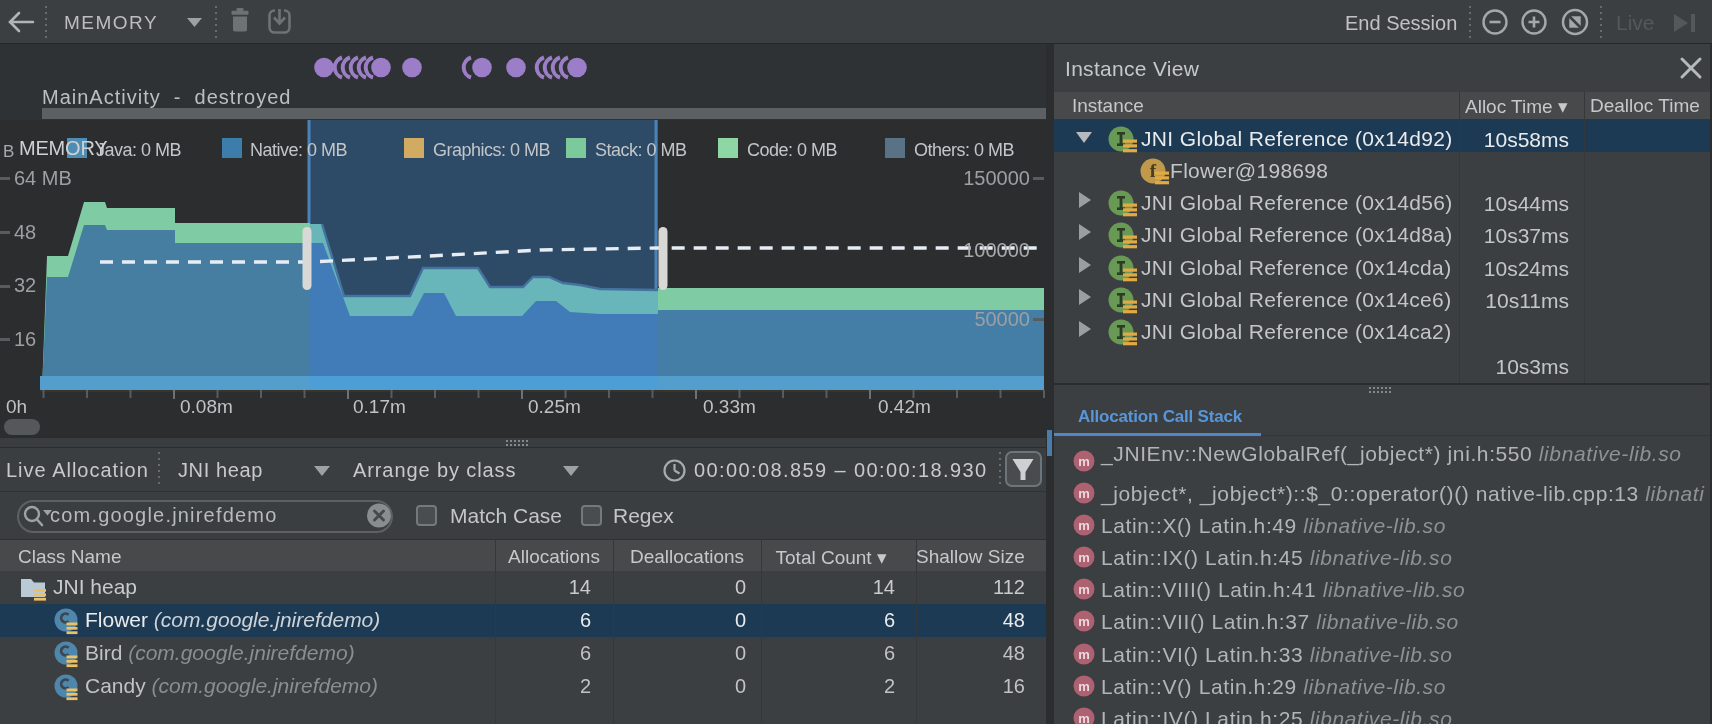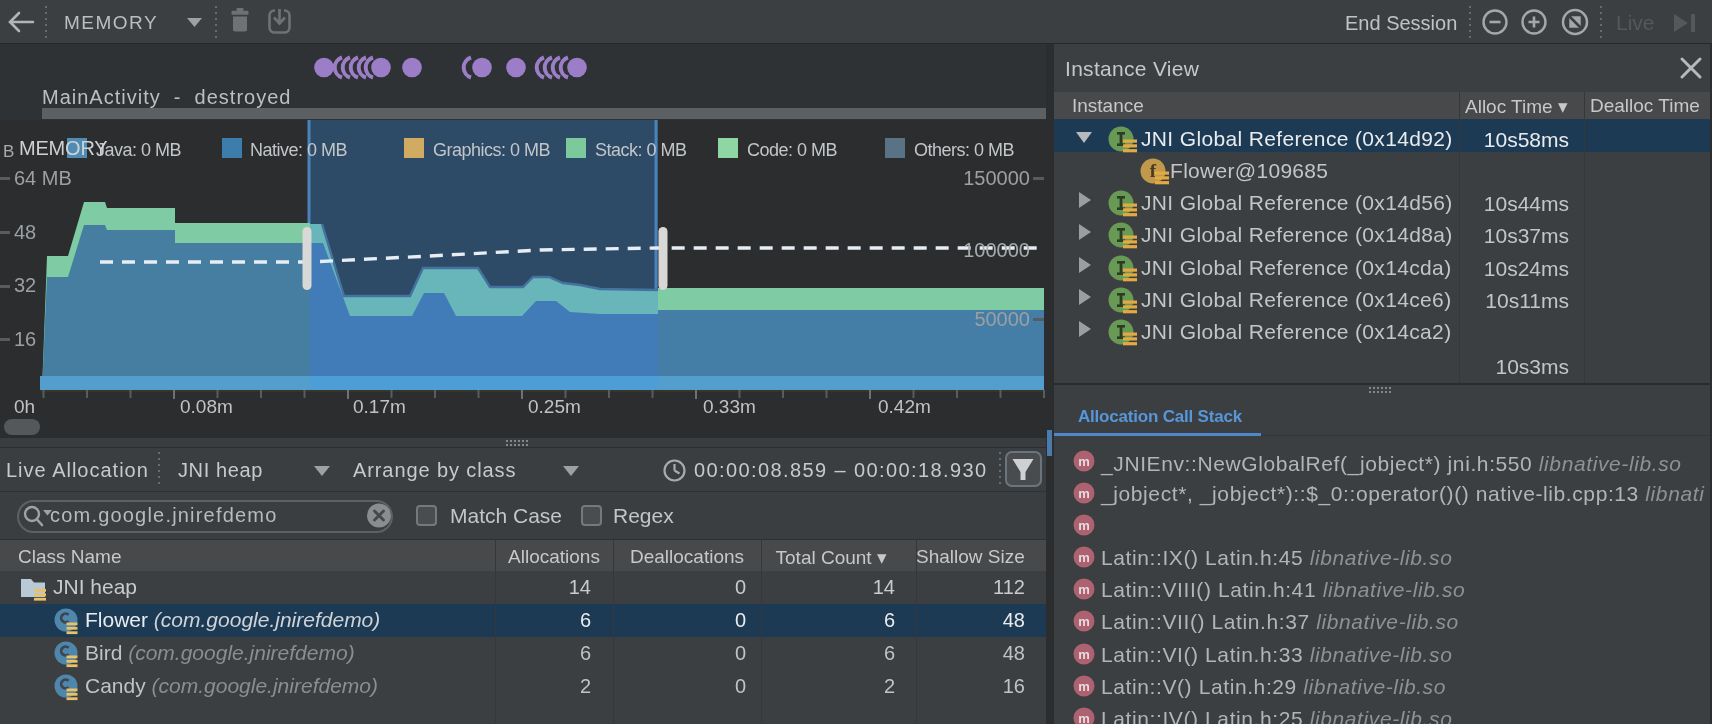--- a/index.html
+++ b/index.html
@@ -129,21 +129,21 @@
 <div class="abs" style="left:0;top:177px;width:10px;height:3px;background:#595c5e;"></div>
 <div class="abs" style="left:0;top:231px;width:10px;height:3px;background:#595c5e;"></div>
 <div class="abs" style="left:0;top:285px;width:10px;height:3px;background:#595c5e;"></div>
 <div class="abs" style="left:0;top:338px;width:10px;height:3px;background:#595c5e;"></div>
 <div class="txt" style="left:930px;top:167px;width:100px;text-align:right;font-size:20px;color:#9da0a2;">150000</div>
 <div class="txt" style="left:930px;top:239px;width:100px;text-align:right;font-size:20px;color:#a8abad;">100000</div>
 <div class="txt" style="left:930px;top:308px;width:100px;text-align:right;font-size:20px;color:#9da0a2;">50000</div>
 <div class="abs" style="left:1033px;top:177px;width:11px;height:3px;background:#595c5e;"></div>
 <div class="abs" style="left:1033px;top:318px;width:11px;height:3px;background:#595c5e;"></div>
 
-<div class="txt" style="left:6px;top:396px;font-size:19px;color:#c0c2c4;margin-left:8px;">0h</div>
+<div class="txt" style="left:6px;top:396px;font-size:19px;color:#c0c2c4;">0h</div>
 <div class="txt" style="left:180px;top:396px;font-size:19px;color:#c0c2c4;">0.08m</div>
 <div class="txt" style="left:353px;top:396px;font-size:19px;color:#c0c2c4;">0.17m</div>
 <div class="txt" style="left:528px;top:396px;font-size:19px;color:#c0c2c4;">0.25m</div>
 <div class="txt" style="left:703px;top:396px;font-size:19px;color:#c0c2c4;">0.33m</div>
 <div class="txt" style="left:878px;top:396px;font-size:19px;color:#c0c2c4;">0.42m</div>
 <div class="abs" style="left:4px;top:419px;width:36px;height:16px;border-radius:8px;background:#55585a;"></div>
 
 <div class="abs" style="left:0;top:437px;width:1046px;height:11px;background:#3a3d3f;border-top:1px solid #2a2c2e;border-bottom:1px solid #2a2c2e;box-sizing:border-box;"></div>
 <div class="abs" style="left:505px;top:439px;width:24px;height:8px;background-image:radial-gradient(#85888a 1px, transparent 1.4px);background-size:4px 4px;"></div>
 
@@ -295,21 +295,21 @@
 
 <svg class="abs" style="left:1140px;top:158px;" width="34" height="29">
   <circle cx="13" cy="13" r="12.5" fill="#c09a4a"></circle>
   <text x="13" y="19" font-family="Liberation Serif,serif" font-size="19" font-weight="bold" fill="#4a3a1e" text-anchor="middle">f</text>
   <g fill="#e3aa43">
         <rect x="15" y="13.5" width="14" height="3.2"></rect>
         <rect x="15" y="18.3" width="14" height="3.2"></rect>
         <rect x="15" y="23.1" width="14" height="3.2"></rect>
       </g>
 </svg>
-<div class="txt" style="left:1170px;top:159px;font-size:21px;letter-spacing:0.3px;color:#c3c5c7;">Flower@109685</div>
+<div class="txt" style="left:1170px;top:159px;font-size:21px;letter-spacing:0.3px;color:#c3c5c7;">Flower@198698</div>
 
 <svg class="abs" style="left:1078px;top:191px;" width="16" height="20">
       <path d="M 1 1 L 13 9 L 1 17 Z" fill="#9b9ea0"></path>
     </svg>
 <svg class="abs" style="left:1108px;top:190px;" width="34" height="29">
   <circle cx="13" cy="13" r="12.5" fill="#699a55"></circle>
   <g fill="#2c3d24">
         <rect x="9" y="6" width="8" height="2.6"></rect>
         <rect x="11.6" y="6" width="2.8" height="14"></rect>
         <rect x="9" y="17.4" width="8" height="2.6"></rect>
@@ -399,30 +399,31 @@
 <div class="abs" style="left:1368px;top:386px;width:24px;height:8px;background-image:radial-gradient(#85888a 1px, transparent 1.4px);background-size:4px 4px;"></div>
 
 <div class="txt" style="left:1078px;top:407px;font-size:17px;font-weight:bold;letter-spacing:-0.2px;color:#5896da;">Allocation Call Stack</div>
 <div class="abs" style="left:1261px;top:435px;width:451px;height:1px;background:#333639;"></div>
 <div class="abs" style="left:1054px;top:433px;width:207px;height:3px;background:#5187c8;"></div>
 
 <svg class="abs" style="left:1073px;top:450px;" width="22" height="22">
       <circle cx="11" cy="11" r="10.5" fill="#ae6170"></circle>
       <text x="11" y="16" font-size="13" font-weight="bold" fill="#e8dce0" text-anchor="middle" font-family="Liberation Sans,sans-serif">m</text>
     </svg>
-<div class="txt" style="letter-spacing:0.6px;left:1101px;top:452px;font-size:21px;color:#b2b5b7;text-align:center;">_JNIEnv::NewGlobalRef(_jobject*) jni.h:550 <span style="font-style:italic;color:#8f9294;">libnative-lib.so</span></div>
+<div class="txt" style="letter-spacing:0.6px;left:1101px;top:442px;font-size:21px;color:#b2b5b7;text-align:center;">_JNIEnv::NewGlobalRef(_jobject*) jni.h:550 <span style="font-style:italic;color:#8f9294;">libnative-lib.so</span></div>
 <svg class="abs" style="left:1073px;top:482px;" width="22" height="22">
       <circle cx="11" cy="11" r="10.5" fill="#ae6170"></circle>
       <text x="11" y="16" font-size="13" font-weight="bold" fill="#e8dce0" text-anchor="middle" font-family="Liberation Sans,sans-serif">m</text>
     </svg>
 <div class="txt" style="letter-spacing:0.6px;left:1101px;top:482px;font-size:21px;color:#b2b5b7;">_jobject*, _jobject*)::$_0::operator()() native-lib.cpp:13 <span style="font-style:italic;color:#8f9294;">libnati</span></div>
 <svg class="abs" style="left:1073px;top:514px;" width="22" height="22">
       <circle cx="11" cy="11" r="10.5" fill="#ae6170"></circle>
       <text x="11" y="16" font-size="13" font-weight="bold" fill="#e8dce0" text-anchor="middle" font-family="Liberation Sans,sans-serif">m</text>
     </svg>
+<div class="txt" style="letter-spacing:0.6px;left:1101px;top:514px;font-size:21px;color:#b2b5b7;">Latin::X() Latin.h:49 <span style="font-style:italic;color:#8f9294;">libnative-lib.so</span></div>
 <svg class="abs" style="left:1073px;top:546px;" width="22" height="22">
       <circle cx="11" cy="11" r="10.5" fill="#ae6170"></circle>
       <text x="11" y="16" font-size="13" font-weight="bold" fill="#e8dce0" text-anchor="middle" font-family="Liberation Sans,sans-serif">m</text>
     </svg>
 <div class="txt" style="letter-spacing:0.6px;left:1101px;top:546px;font-size:21px;color:#b2b5b7;">Latin::IX() Latin.h:45 <span style="font-style:italic;color:#8f9294;">libnative-lib.so</span></div>
 <svg class="abs" style="left:1073px;top:578px;" width="22" height="22">
       <circle cx="11" cy="11" r="10.5" fill="#ae6170"></circle>
       <text x="11" y="16" font-size="13" font-weight="bold" fill="#e8dce0" text-anchor="middle" font-family="Liberation Sans,sans-serif">m</text>
     </svg>
 <div class="txt" style="letter-spacing:0.6px;left:1101px;top:578px;font-size:21px;color:#b2b5b7;">Latin::VIII() Latin.h:41 <span style="font-style:italic;color:#8f9294;">libnative-lib.so</span></div>

